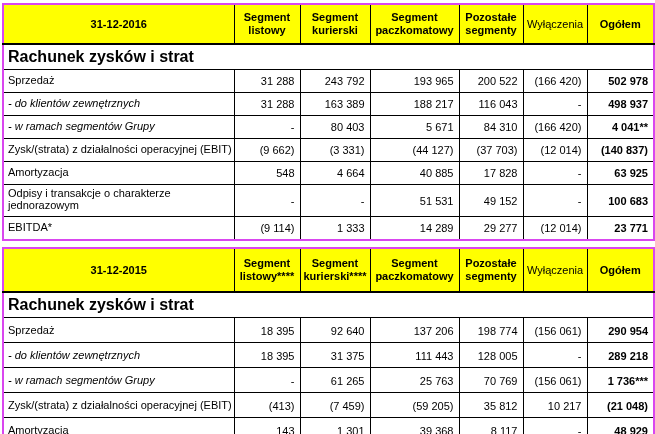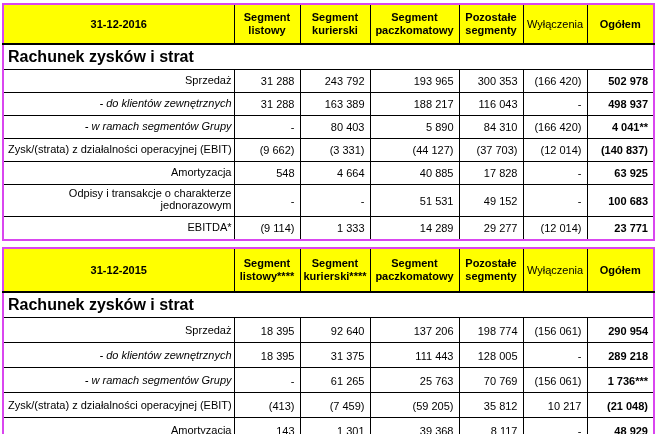--- a/index.html
+++ b/index.html
@@ -47,21 +47,21 @@
     font-weight: bold;
     font-size: 16px;
     padding: 3px 4px;
     text-align: left;
     height: 13px;
   }
   
   .seg td.label {
     font-size: 11px;
     line-height: 12px;
-    text-align: right;
+    text-align: left;
     padding: 2px 2px 5px 4px;
     white-space: nowrap;
   }
   .seg td.label.wrap2 { white-space: normal; }
   .seg.t2 td.label { padding-top: 6px; padding-bottom: 6px; }
   .seg td.num {
     font-size: 11px;
     line-height: 12px;
     text-align: right;
     padding: 5px 5px 5px 1px;
@@ -99,38 +99,38 @@
     </thead>
     <tbody>
       <tr>
         <td class="section" colspan="7">Rachunek zysków i strat</td>
       </tr>
       <tr>
         <td class="label">Sprzedaż</td>
         <td class="num">31 288</td>
         <td class="num">243 792</td>
         <td class="num">193 965</td>
-        <td class="num">300 353</td>
+        <td class="num">200 522</td>
         <td class="num">(166 420)</td>
         <td class="num total">502 978</td>
       </tr>
       <tr class="italic">
         <td class="label">- do klientów zewnętrznych</td>
         <td class="num">31 288</td>
         <td class="num">163 389</td>
         <td class="num">188 217</td>
         <td class="num">116 043</td>
         <td class="num">-</td>
         <td class="num total">498 937</td>
       </tr>
       <tr class="italic">
         <td class="label">- w ramach segmentów Grupy</td>
         <td class="num">-</td>
         <td class="num">80 403</td>
-        <td class="num">5 890</td>
+        <td class="num">5 671</td>
         <td class="num">84 310</td>
         <td class="num">(166 420)</td>
         <td class="num total">4 041**</td>
       </tr>
       <tr>
         <td class="label">Zysk/(strata) z działalności operacyjnej (EBIT)</td>
         <td class="num">(9 662)</td>
         <td class="num">(3 331)</td>
         <td class="num">(44 127)</td>
         <td class="num">(37 703)</td>

